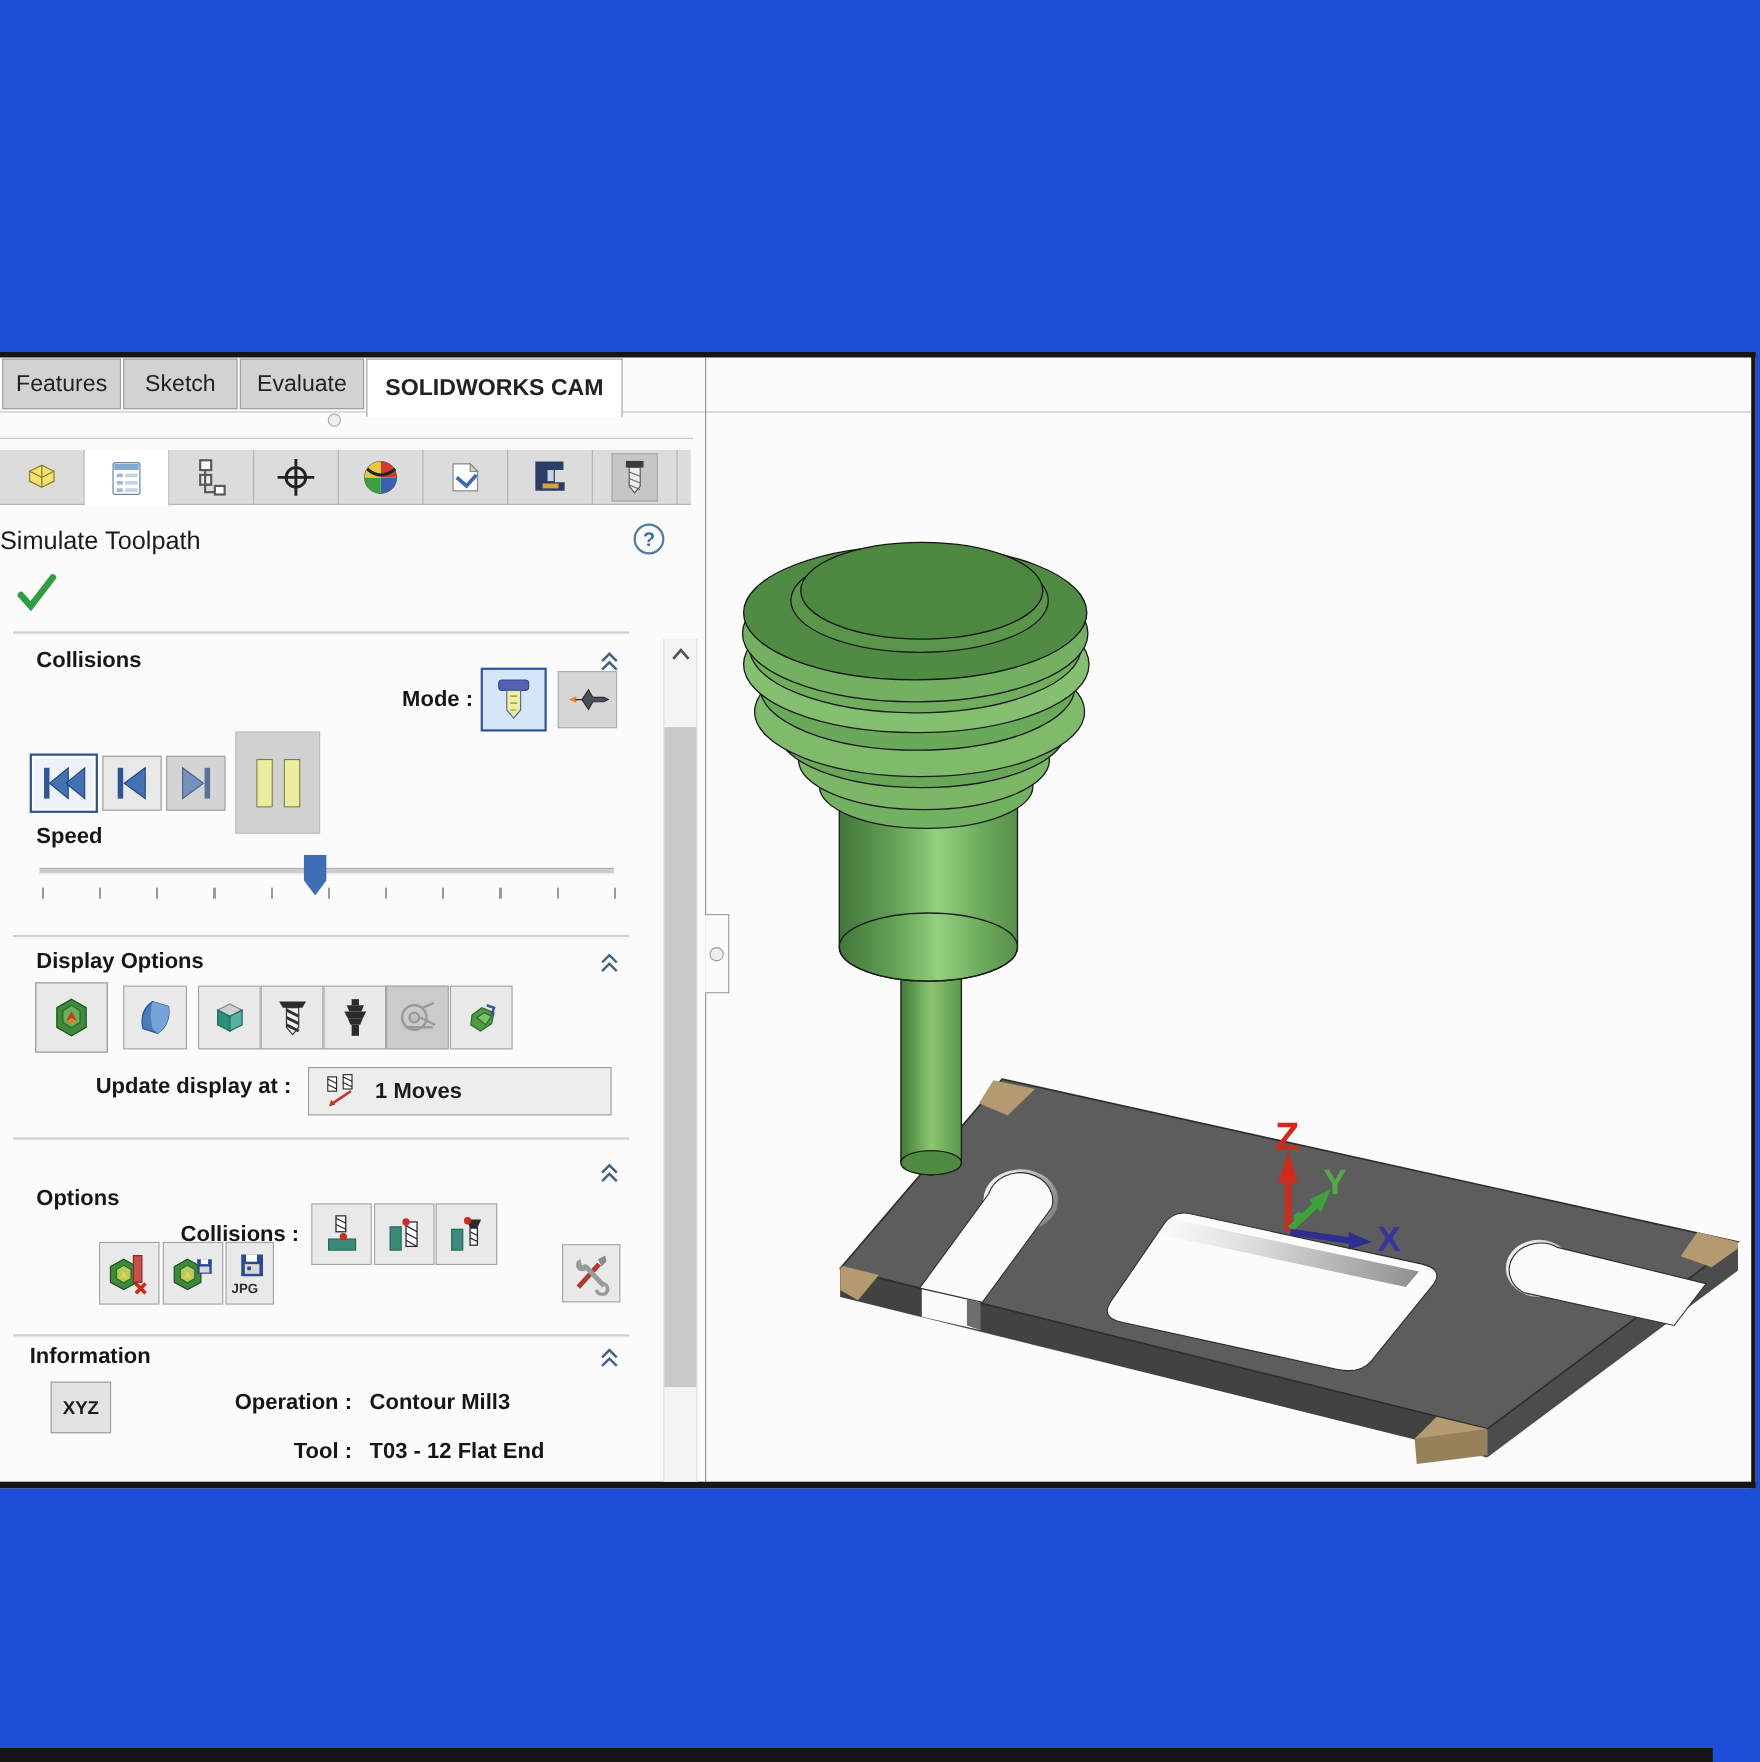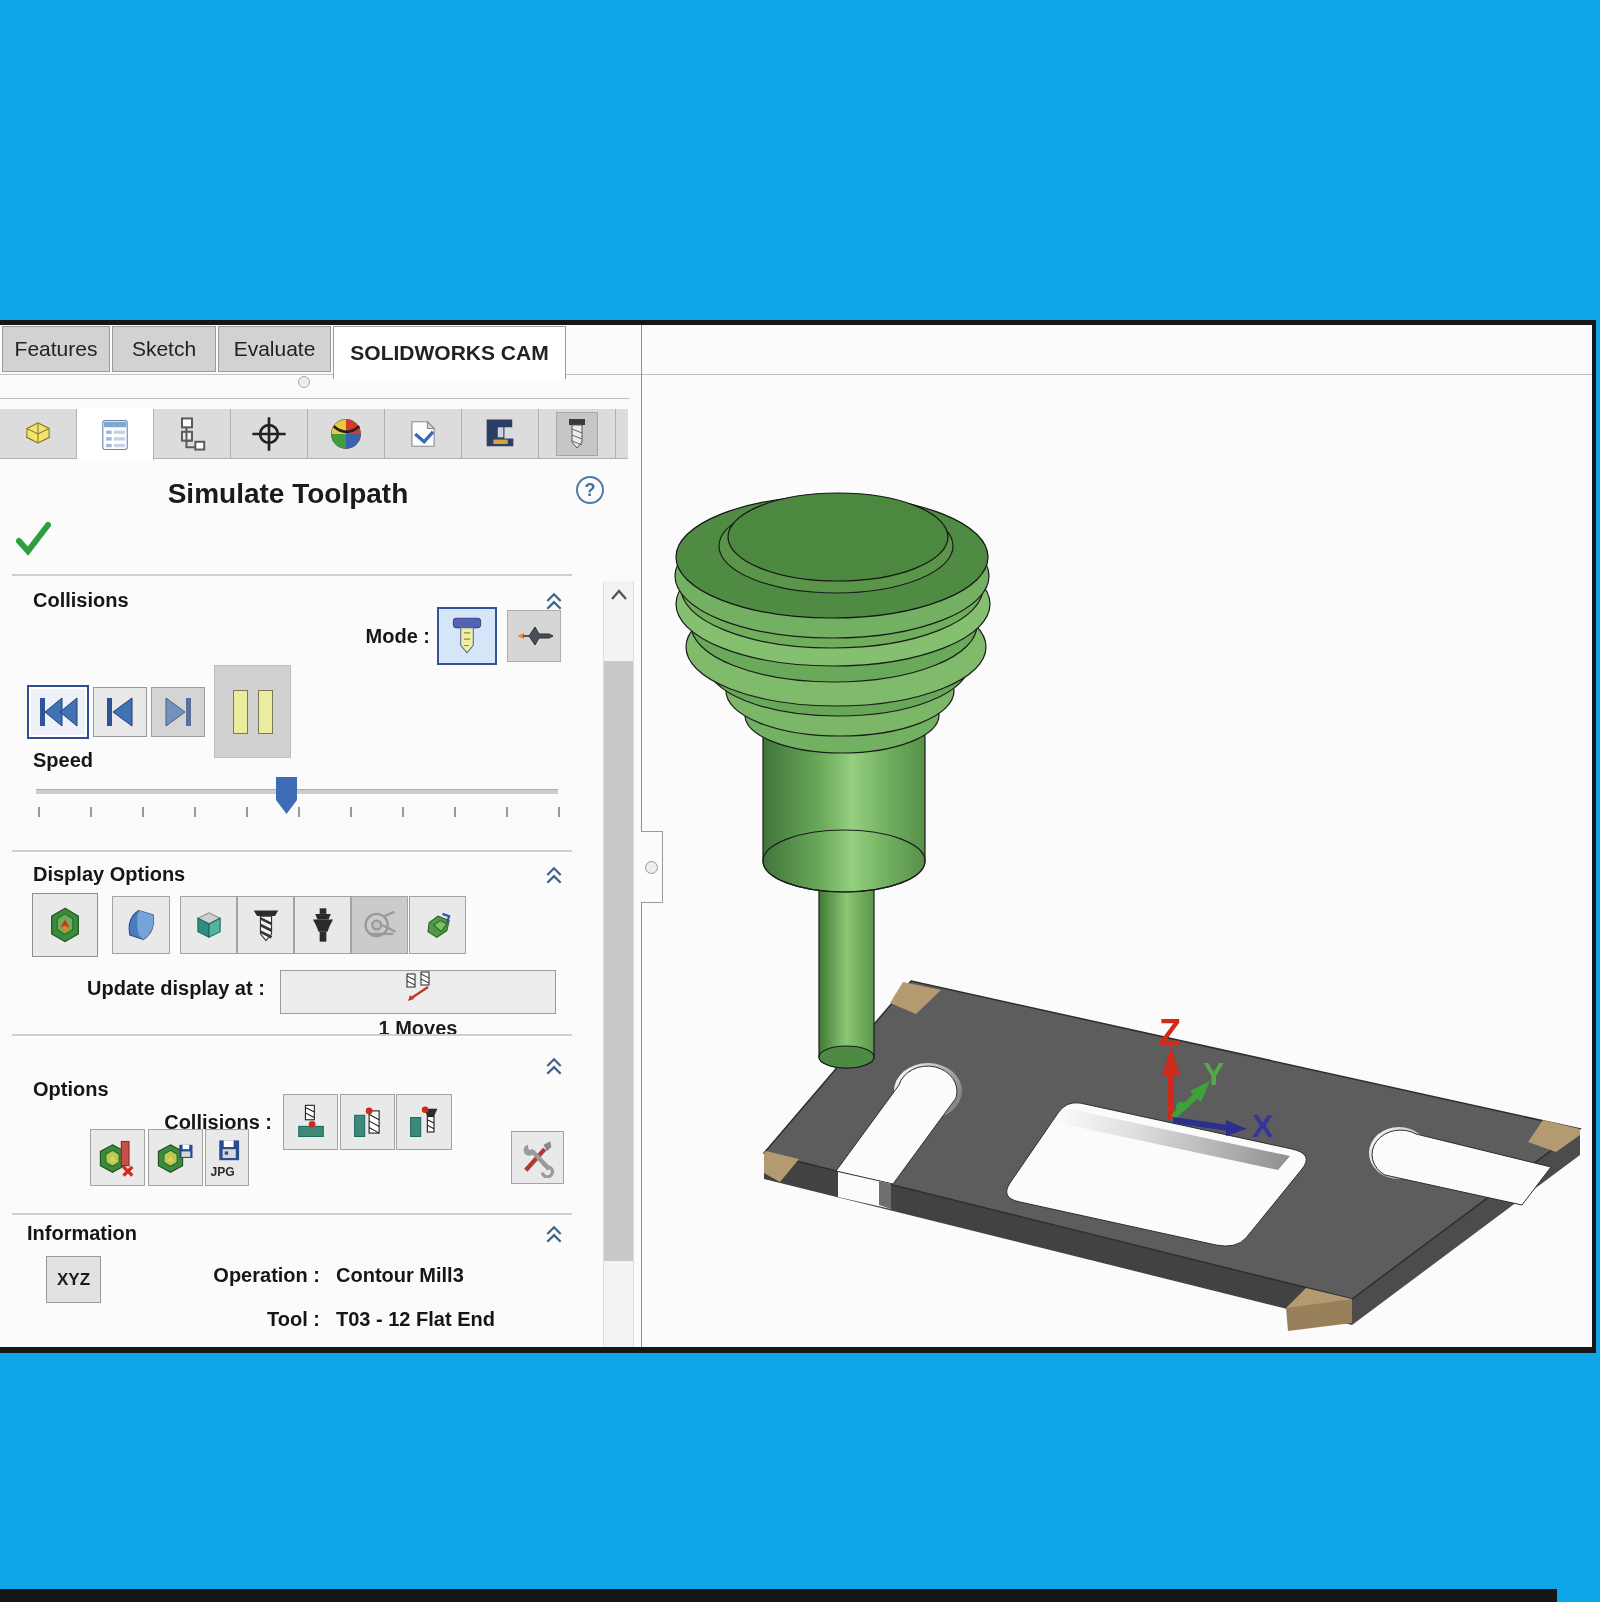--- a/index.html
+++ b/index.html
@@ -1,38 +1,38 @@
 <!DOCTYPE html>
 <html><head>
 <meta charset="utf-8">
 <style>
   html,body{margin:0;padding:0;background:#fff;}
-  .stage{position:relative;width:1600px;height:1602px;background:#0ea5e9;overflow:hidden;
+  .stage{position:relative;width:1600px;height:1602px;background:#1d4ed8;overflow:hidden;
          font-family:"Liberation Sans",sans-serif;color:#1c1c1c;}
   .abs{position:absolute;}
   .frame{position:absolute;left:0;top:320px;width:1592px;height:1022px;background:#fbfbfb;
          border-top:5px solid #161616;border-right:4px solid #161616;border-bottom:6px solid #161616;}
   .bottom-bar{position:absolute;left:0;top:1589px;width:1557px;height:13px;background:#161616;}
   .tab{position:absolute;top:1px;height:46px;background:#d2d2d2;border:1px solid #9b9b9b;
        display:flex;align-items:center;justify-content:center;font-size:21px;color:#222;box-sizing:border-box;}
   .tab.active{background:#fff;height:53px;border-bottom:none;font-weight:700;z-index:3;}
   .hairline{position:absolute;height:1px;background:#c0c0c0;}
   .ribbon{position:absolute;left:0;top:84px;width:628px;height:50px;background:#dcdcdc;
           border-bottom:1px solid #b1b1b1;box-sizing:border-box;display:flex;}
   .rcell{width:77px;height:100%;border-right:1px solid #b1b1b1;display:flex;align-items:center;justify-content:center;box-sizing:border-box;}
   .rcell.active{background:#fff;height:51px;}
   .rcell.pressedwrap .press{background:#c6c6c6;border:1px solid #a6a6a6;padding:2px;}
-  .title{position:absolute;left:0;top:153px;width:576px;text-align:center;font-size:28px;font-weight:700;color:#1a1a1a;}
+  .title{position:absolute;left:0;top:153px;width:576px;text-align:left;font-size:23px;font-weight:400;color:#1a1a1a;}
   .help{position:absolute;left:576px;top:151px;width:28px;height:28px;border:2px solid #4e7ca6;border-radius:50%;
         display:flex;align-items:center;justify-content:center;font-weight:700;color:#3a6f9e;font-size:18px;box-sizing:border-box;}
   .divider{position:absolute;left:12px;width:560px;height:2px;background:#cfcfcf;border-bottom:1px solid #fff;}
   .sechead{position:absolute;left:33px;font-size:20px;font-weight:700;color:#161616;}
   .chev{position:absolute;left:544px;width:20px;height:20px;}
   .lab{position:absolute;font-size:20px;font-weight:700;color:#161616;}
-  .ibtn{position:absolute;background:#e9e9e9;border:1px solid #a3a3a3;display:flex;align-items:center;justify-content:center;box-sizing:border-box;flex-direction:column;}
+  .ibtn{position:absolute;background:#e9e9e9;border:1px solid #a3a3a3;display:flex;align-items:center;justify-content:center;box-sizing:border-box;}
   .ibtn.pressed{background:#cbcbcb;}
   .dropdown{position:absolute;left:297px;top:362px;width:264px;height:50px;border:1px solid #8b8b8b;
             background:linear-gradient(#f6f6f6,#dedede);box-sizing:border-box;display:flex;align-items:center;
             padding:0 14px;font-size:20px;font-weight:700;color:#222;}
   .dropdown .dd-arrow{margin-left:auto;}
   .slider-track{position:absolute;left:36px;top:464px;width:522px;height:4px;background:#cdcdcd;
                 border-top:1px solid #aeaeae;border-bottom:1px solid #fff;}
   .slider-handle{position:absolute;left:276px;top:452px;width:21px;height:37px;background:#3e6db6;
                  clip-path:polygon(0 0,100% 0,100% 62%,50% 100%,0 62%);}
   .ticks{position:absolute;left:38px;top:482px;width:522px;height:10px;

